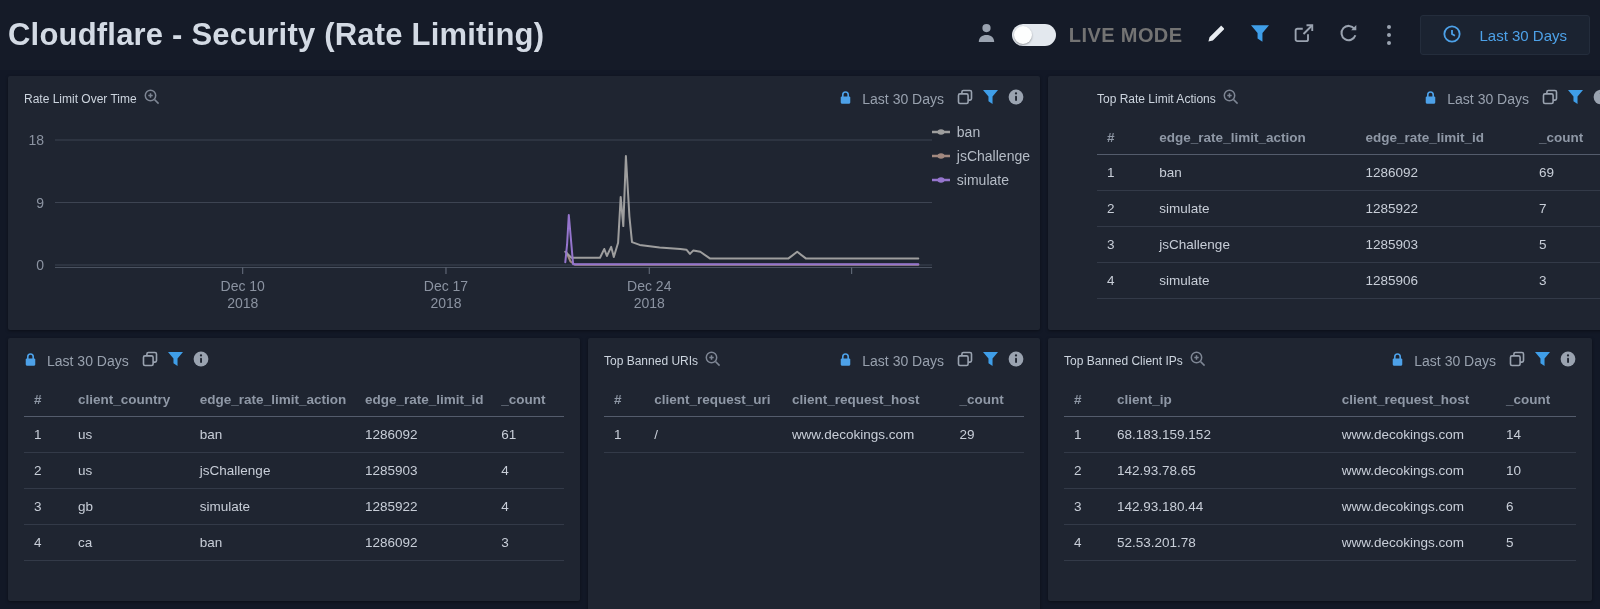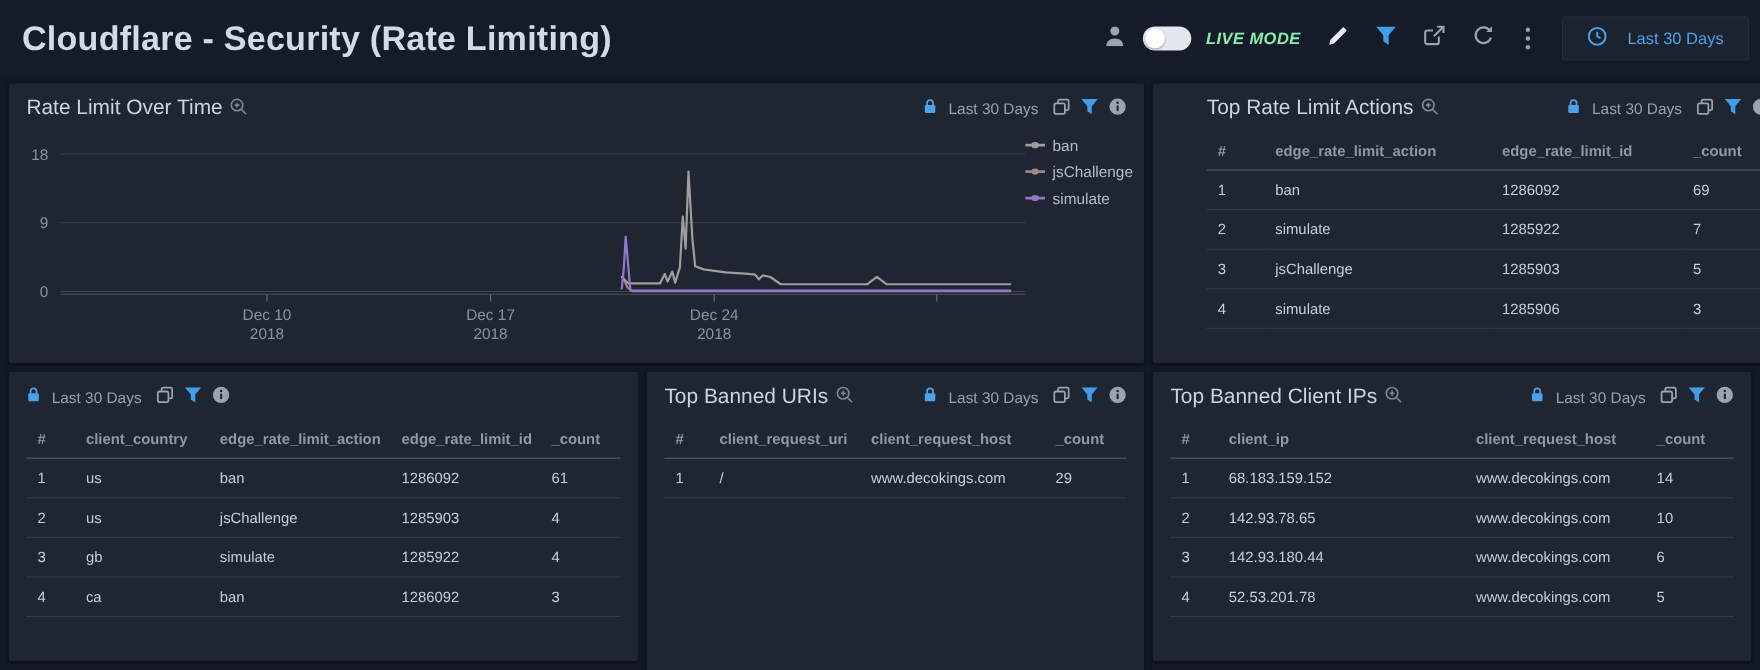--- a/index.html
+++ b/index.html
@@ -5,44 +5,44 @@
   html,body{margin:0;padding:0;}
   body{
     width:1600px;height:609px;position:relative;overflow:hidden;
     background:#121826;font-family:"Liberation Sans",sans-serif;
     -webkit-font-smoothing:antialiased;
   }
   
   .topbar{
     position:absolute;left:0;top:0;width:1600px;height:70px;
     background:#151b28;display:flex;align-items:center;
-    justify-content:space-between;box-sizing:border-box;padding:0 10px 0 20px;
+    justify-content:space-between;box-sizing:border-box;padding:0 10px 0 8px;
   }
   .page-title{font-size:31px;font-weight:700;color:#d3dae4;margin:0;letter-spacing:.2px;}
   .controls{display:flex;align-items:center;gap:25px;}
   .toggle{width:44px;height:22px;border-radius:11px;background:#e3e8ee;position:relative;cursor:pointer;margin-left:-8px;}
   .toggle .knob{position:absolute;left:2px;top:2px;width:18px;height:18px;border-radius:50%;background:#fdfefe;box-shadow:0 1px 2px rgba(0,0,0,.35);}
-  .livemode{color:#86efac;font-size:15px;font-weight:700;letter-spacing:.4px;margin-left:-12px;font-style:italic;}
+  .livemode{color:#737373;font-size:20px;font-weight:700;letter-spacing:.4px;margin-left:-12px;}
   .kebab{display:flex;flex-direction:column;gap:4px;cursor:pointer;padding:2px 4px;}
   .kebab i{width:4px;height:4px;border-radius:50%;background:#9aa3b0;display:block;}
   .trbtn{
     display:flex;align-items:center;gap:18px;height:40px;padding:0 22px;
     background:#1b2331;border:1px solid #242d3c;border-radius:3px;
     color:#4da1e8;font-size:15px;cursor:pointer;font-family:inherit;
   }
   
   .panel{position:absolute;background:#1f2531;border-radius:2px;box-shadow:0 1px 3px rgba(0,0,0,.4);}
   .p-chart{left:8px;top:76px;width:1032px;height:254px;}
   .p-actions{left:1048px;top:76px;width:544px;height:254px;padding-left:33px;}
   .p-countries{left:8px;top:338px;width:572px;height:263px;}
   .p-uris{left:588px;top:338px;width:452px;height:331px;}
   .p-ips{left:1048px;top:338px;width:544px;height:263px;}
   .phead{display:flex;align-items:center;justify-content:space-between;height:42px;padding:4px 16px 0;box-sizing:border-box;}
   .ptitle-wrap{display:flex;align-items:center;gap:7px;}
-  .ptitle{font-size:19px;color:#ccd4de;}
+  .ptitle{font-size:12px;color:#ccd4de;}
   .pctrl{display:flex;align-items:center;gap:10px;}
   .ptr-label{color:#98a1ae;font-size:14px;margin-right:3px;}
   .icon{display:inline-block;vertical-align:middle;cursor:pointer;}
   .icon.static{cursor:default;}
   
   .tblwrap{padding:2px 16px 0;}
   table{width:100%;border-collapse:collapse;table-layout:fixed;}
   th{font-size:13.5px;font-weight:700;color:#8f98a6;text-align:left;padding:10px 6px 9px;border-bottom:1px solid #545c6c;overflow:hidden;white-space:nowrap;}
   td{font-size:13.5px;color:#c8ced8;padding:10px 6px;border-bottom:1px solid #333a48;overflow:hidden;white-space:nowrap;}
   th:first-child,td:first-child{padding-left:10px;}

